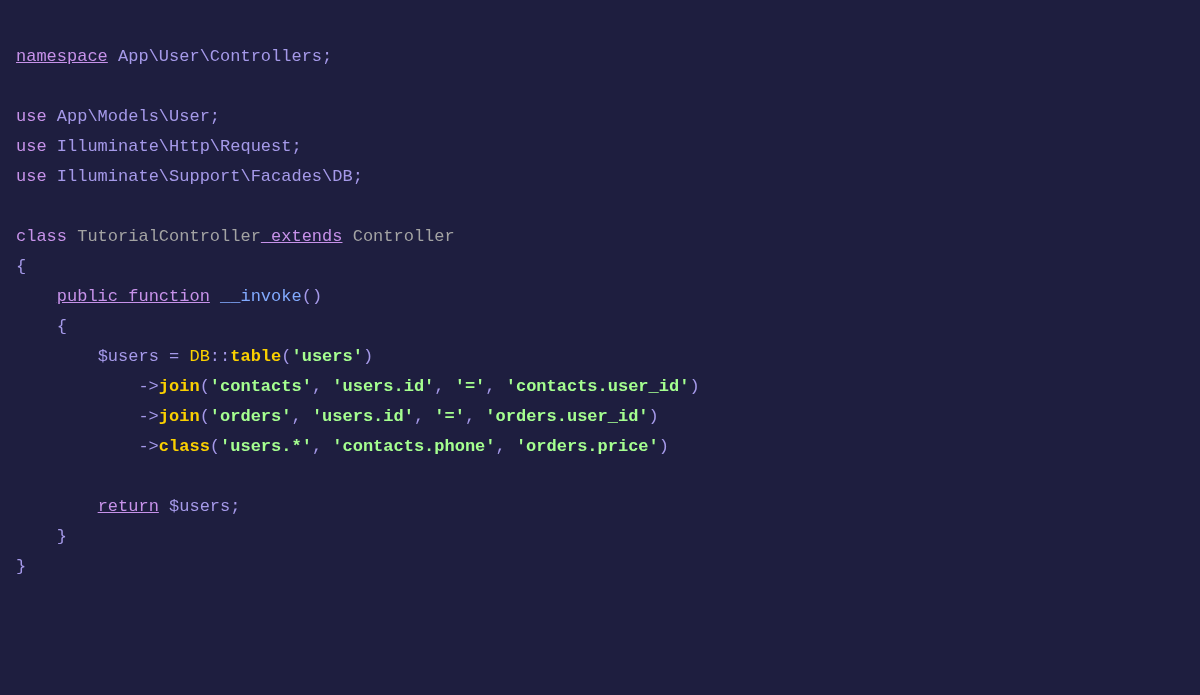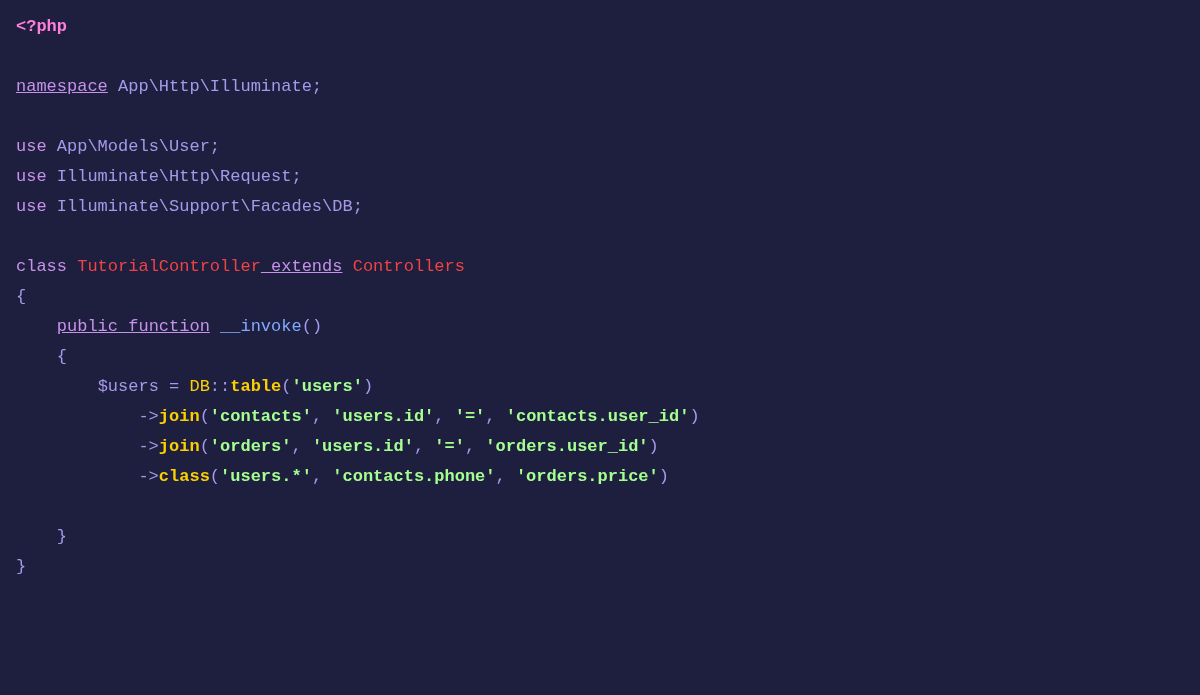--- a/index.html
+++ b/index.html
@@ -33,21 +33,21 @@
       color: #c792ea;
       margin-top: 41px;
     }
     .keyword-class {
       color: #c792ea;
     }
     .namespace-path {
       color: #a599e9;
     }
     .class-name-gold {
-      color: #ef4444;
+      color: #a3a3a3;
     }
     .function-name {
       color: #82aaff;
       text-align: center;
     }
     .method-name {
       color: #fad000;
       font-weight: bold;
     }
     .variable {
@@ -67,32 +67,32 @@
       font-weight: bold;
     }
     .static-call {
       color: #fad000;
     }
   </style>
 </head>
 <body>
 
 <div>
-<div class="code-line"><span class="php-tag">&lt;?php</span></div>
 <div class="code-line">&nbsp;</div>
-<div class="code-line"><span class="keyword">namespace</span><span class="namespace-path"> App\Http\Illuminate;</span></div>
+<div class="code-line"><span class="keyword">namespace</span><span class="namespace-path"> App\User\Controllers;</span></div>
 <div class="code-line">&nbsp;</div>
 <div class="code-line"><span class="keyword-use">use</span><span class="namespace-path"> App\Models\User;</span></div>
 <div class="code-line"><span class="keyword-use">use</span><span class="namespace-path"> Illuminate\Http\Request;</span></div>
 <div class="code-line"><span class="keyword-use">use</span><span class="namespace-path"> Illuminate\Support\Facades\DB;</span></div>
 <div class="code-line">&nbsp;</div>
-<div class="code-line"><span class="keyword-class">class</span><span class="class-name-gold"> TutorialController</span><span class="keyword"> extends</span><span class="class-name-gold"> Controllers</span></div>
+<div class="code-line"><span class="keyword-class">class</span><span class="class-name-gold"> TutorialController</span><span class="keyword"> extends</span><span class="class-name-gold"> Controller</span></div>
 <div class="code-line"><span class="brace">{</span></div>
 <div class="code-line"><span>    </span><span class="keyword">public</span><span class="keyword"> function</span><span class="function-name"> __invoke</span><span class="punctuation">()</span></div>
 <div class="code-line"><span>    </span><span class="brace">{</span></div>
 <div class="code-line"><span>        </span><span class="variable">$users</span><span class="operator"> = </span><span class="static-call">DB</span><span class="punctuation">::</span><span class="method-name">table</span><span class="punctuation">(</span><span class="string">'users'</span><span class="punctuation">)</span></div>
 <div class="code-line"><span>            </span><span class="operator">-&gt;</span><span class="method-name">join</span><span class="punctuation">(</span><span class="string">'contacts'</span><span class="punctuation">, </span><span class="string">'users.id'</span><span class="punctuation">, </span><span class="string">'='</span><span class="punctuation">, </span><span class="string">'contacts.user_id'</span><span class="punctuation">)</span></div>
 <div class="code-line"><span>            </span><span class="operator">-&gt;</span><span class="method-name">join</span><span class="punctuation">(</span><span class="string">'orders'</span><span class="punctuation">, </span><span class="string">'users.id'</span><span class="punctuation">, </span><span class="string">'='</span><span class="punctuation">, </span><span class="string">'orders.user_id'</span><span class="punctuation">)</span></div>
 <div class="code-line"><span>            </span><span class="operator">-&gt;</span><span class="method-name">class</span><span class="punctuation">(</span><span class="string">'users.*'</span><span class="punctuation">, </span><span class="string">'contacts.phone'</span><span class="punctuation">, </span><span class="string">'orders.price'</span><span class="punctuation">)</span></div>
 <div class="code-line">&nbsp;</div>
+<div class="code-line"><span>        </span><span class="keyword">return</span><span class="variable"> $users</span><span class="punctuation">;</span></div>
 <div class="code-line"><span>    </span><span class="brace">}</span></div>
 <div class="code-line"><span class="brace">}</span></div>
 </div>
 
 </body></html>

